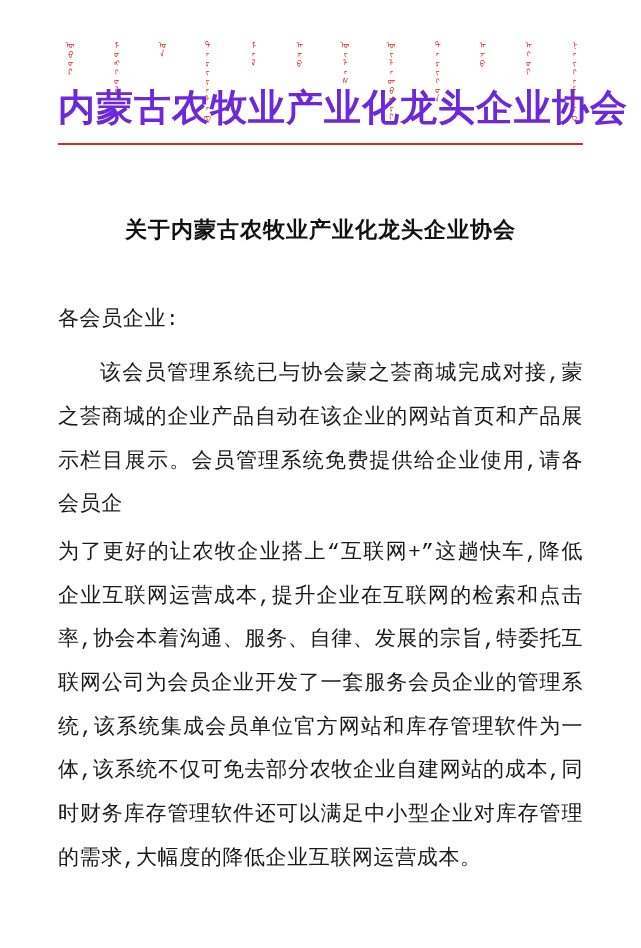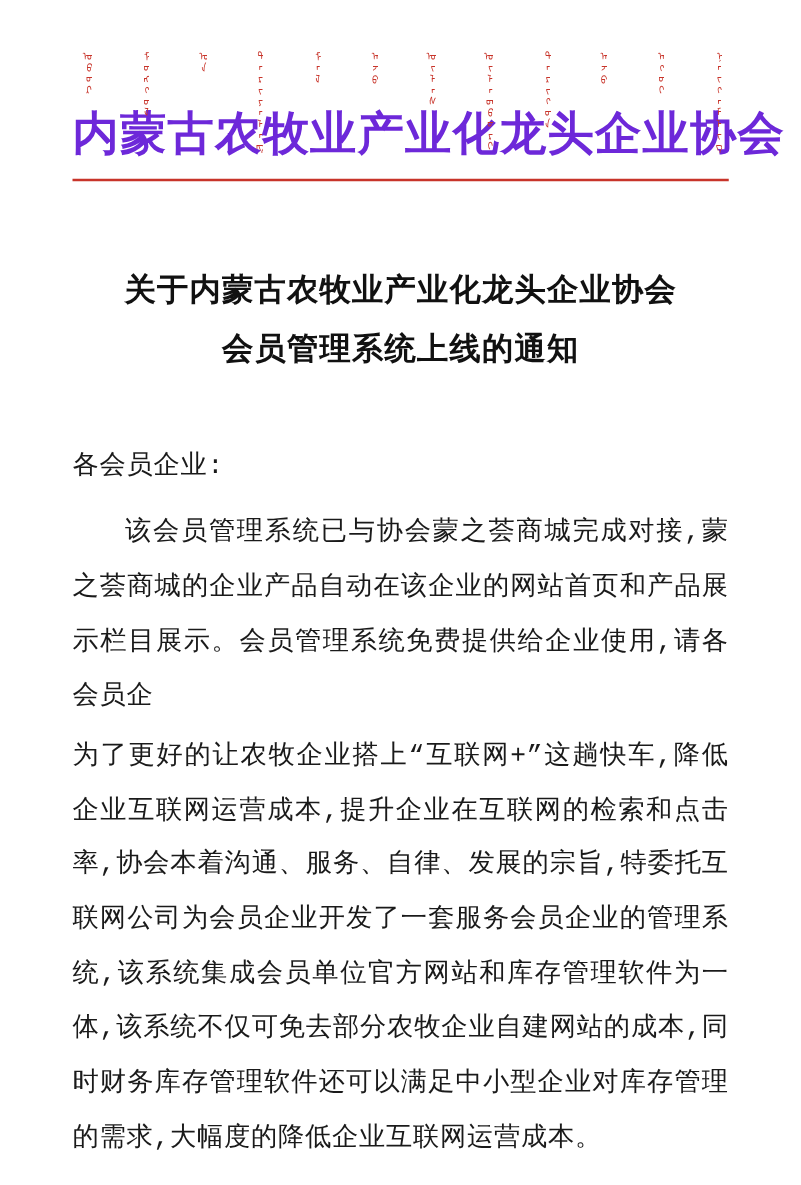--- a/index.html
+++ b/index.html
@@ -60,21 +60,21 @@
     height: 2px;
     background: #c8342a;
   }
 
   
   .doc-title {
     margin-top: 64px;
     text-align: center;
     font-family: "Liberation Serif", serif;
     font-weight: bold;
-    font-size: 25px;
+    font-size: 22px;
     color: #111111;
     line-height: 1.9;
     letter-spacing: 1px;
   }
   .doc-title .line2 {
     display: block;
   }
 
   
   .body-text {
@@ -121,21 +121,20 @@
       <span class="mongolian-glyph">ᠨᠡᠢᠭᠡᠮᠯᠢᠭ</span>
     </div>
 
     <div class="org-title">内蒙古农牧业产业化龙头企业协会</div>
 
     <div class="rule"></div>
   </div>
 
   <div class="doc-title">
     <span class="line1">关于内蒙古农牧业产业化龙头企业协会</span>
-    <span class="line2">会员管理系统上线的通知</span>
   </div>
 
   <div class="body-text">
     <div class="salutation">各会员企业:</div>
     <p class="para indent">该会员管理系统已与协会蒙之荟商城完成对接,蒙之荟商城的企业产品自动在该企业的网站首页和产品展示栏目展示。会员管理系统免费提供给企业使用,请各会员企</p>
     <p class="para">为了更好的让农牧企业搭上“互联网+”这趟快车,降低企业互联网运营成本,提升企业在互联网的检索和点击率,协会本着沟通、服务、自律、发展的宗旨,特委托互联网公司为会员企业开发了一套服务会员企业的管理系统,该系统集成会员单位官方网站和库存管理软件为一体,该系统不仅可免去部分农牧企业自建网站的成本,同时财务库存管理软件还可以满足中小型企业对库存管理的需求,大幅度的降低企业互联网运营成本。</p>
   </div>
 
 </div>
 

